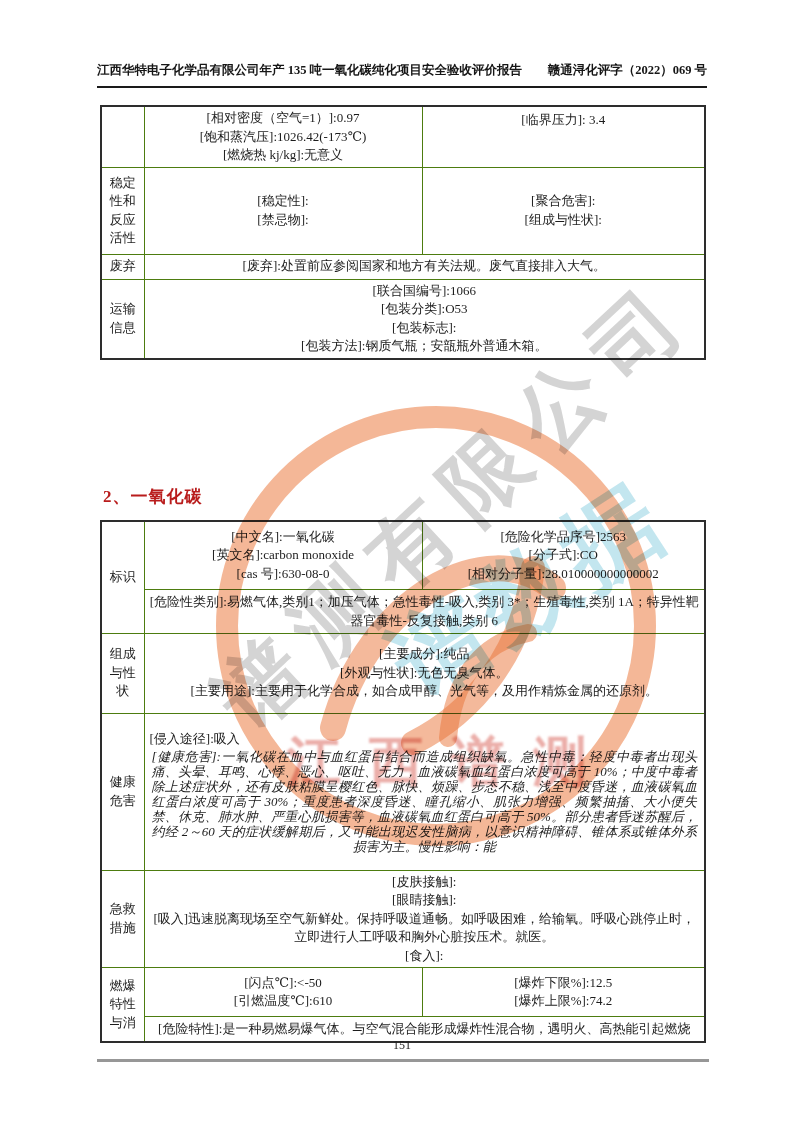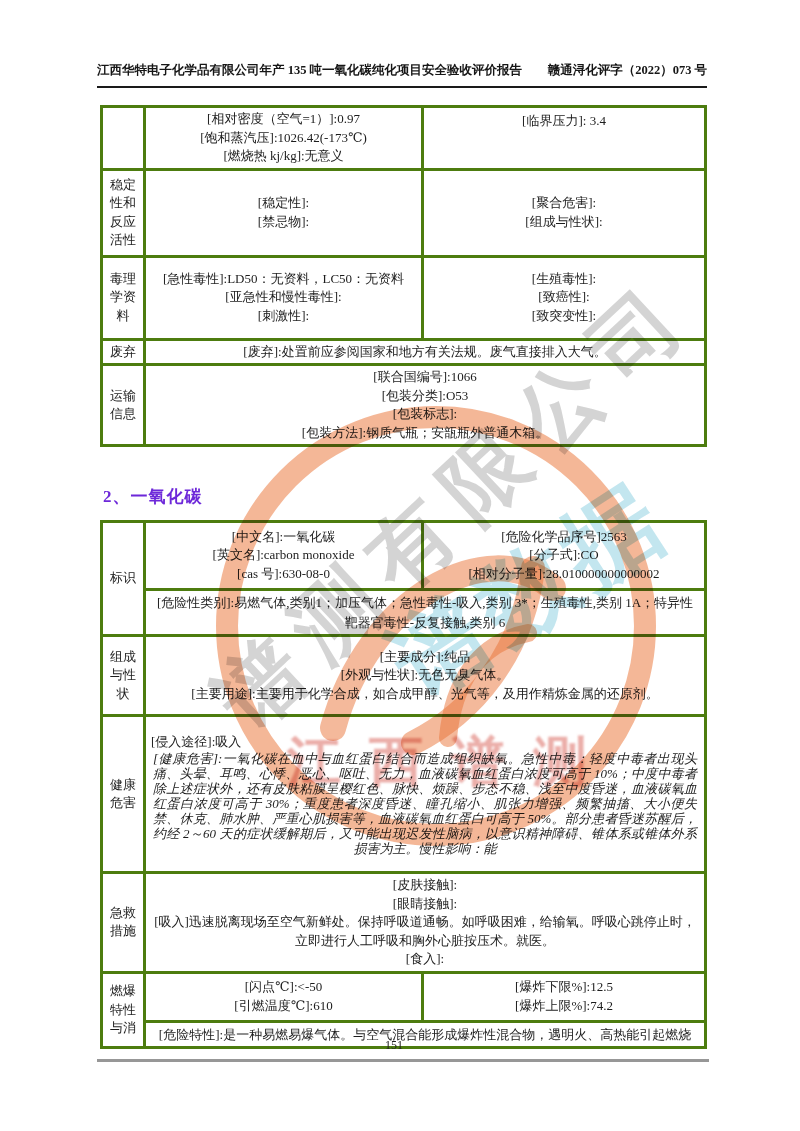--- a/index.html
+++ b/index.html
@@ -17,43 +17,43 @@
     border-bottom:2.5px solid #1a1a1a; padding-bottom:7px;gap:16px;
   }
   
   .t {
     position:absolute; left:100px; width:604px;
     border-collapse:collapse; table-layout:fixed;
     font-size:13px; line-height:18.5px; color:#1c1c1c;
     border:2px solid #2d2d2d;
   }
   .t td {
-    border:3px solid #4d7c0f; padding:2px 5px;
+    border:1px solid #4d7c0f; padding:2px 5px;
     text-align:center; vertical-align:middle; overflow:hidden;
   }
   .t td.lbl { padding:2px 6px; }
   .t1 { top:105px; }
   .t2 { top:520px; }
   .vtop { vertical-align:top !important; padding-top:4px !important;margin-top:24px; }
   .just {
     text-align:justify; text-align-last:center;
     padding:0 2px; line-height:15px;font-style:italic;
   }
   .routeline { text-align:left; line-height:19.5px; }
   .hazrow { line-height:19.5px; }
   
   .sec {
     position:absolute; left:103px; top:485px;
-    font-size:17px; font-weight:bold; color:#6d28d9;
+    font-size:17px; font-weight:bold; color:#b91c1c;
     letter-spacing:1px;
     font-family:Liberation Serif, serif;
   }
   
   .pagenum {
-    position:absolute; left:92px; top:1038px; width:604px;
+    position:absolute; left:100px; top:1038px; width:604px;
     text-align:center; font-size:12px; color:#222;
   }
   .footline {
     position:absolute; left:97px; top:1059px; width:612px; height:3px;
     background:#979797;
   }
   
   .wm { position:absolute; pointer-events:none; mix-blend-mode:multiply; white-space:nowrap; }
   .wm-gray {
     left:105px; top:448px; width:700px; text-align:center;
@@ -81,21 +81,21 @@
   }
   .wm-seal svg { position:absolute; left:0; top:0; }
 </style>
 </head>
 <body>
 
 <div class="page">
 
   <div class="hdr">
     <span>江西华特电子化学品有限公司年产 135 吨一氧化碳纯化项目安全验收评价报告</span>
-    <span>赣通浔化评字（2022）073 号</span>
+    <span>赣通浔化评字（2022）069 号</span>
   </div>
 
   <table class="t t1">
     <colgroup>
         <col style="width:43px">
         <col style="width:278px">
         <col style="width:283px">
       </colgroup>
     <tbody>
         <tr style="height:55px">
@@ -111,33 +111,20 @@
     </tr>
     <tr style="height:87px">
       <td class="lbl">稳定性和反应活性</td>
       <td>
             <div>[稳定性]:</div>
             <div>[禁忌物]:</div>
           </td>
       <td>
             <div>[聚合危害]:</div>
             <div>[组成与性状]:</div>
-          </td>
-    </tr>
-    <tr style="height:83px">
-      <td class="lbl">毒理学资料</td>
-      <td>
-            <div>[急性毒性]:LD50：无资料，LC50：无资料</div>
-            <div>[亚急性和慢性毒性]:</div>
-            <div>[刺激性]:</div>
-          </td>
-      <td>
-            <div>[生殖毒性]:</div>
-            <div>[致癌性]:</div>
-            <div>[致突变性]:</div>
           </td>
     </tr>
     <tr style="height:25px">
       <td class="lbl">废弃</td>
       <td colspan="2">
             <div>[废弃]:处置前应参阅国家和地方有关法规。废气直接排入大气。</div>
           </td>
     </tr>
     <tr style="height:77px">
       <td class="lbl">运输信息</td>

